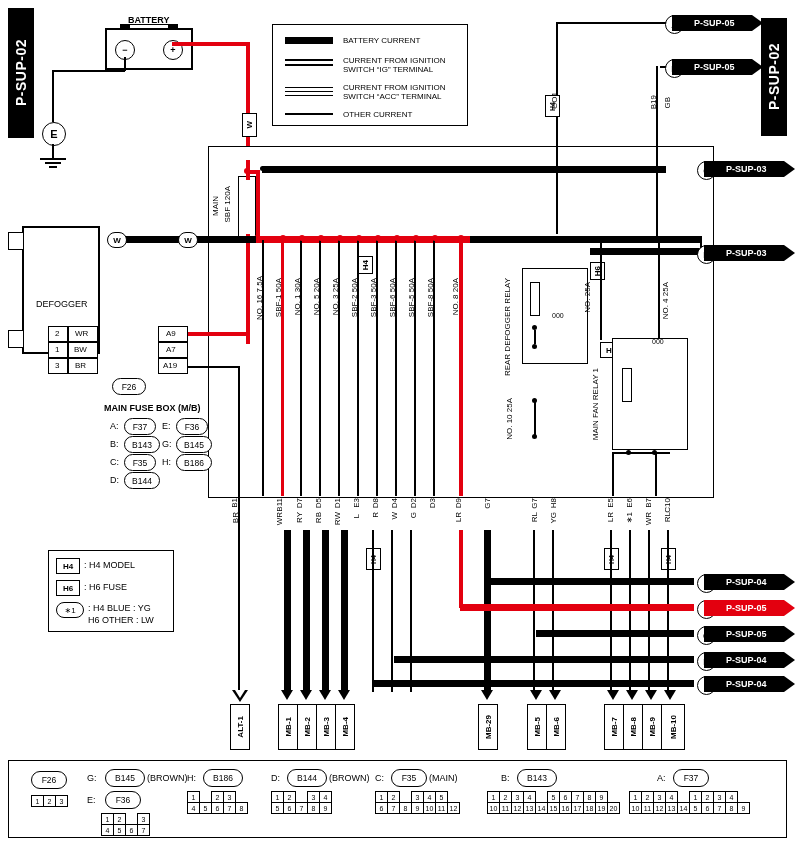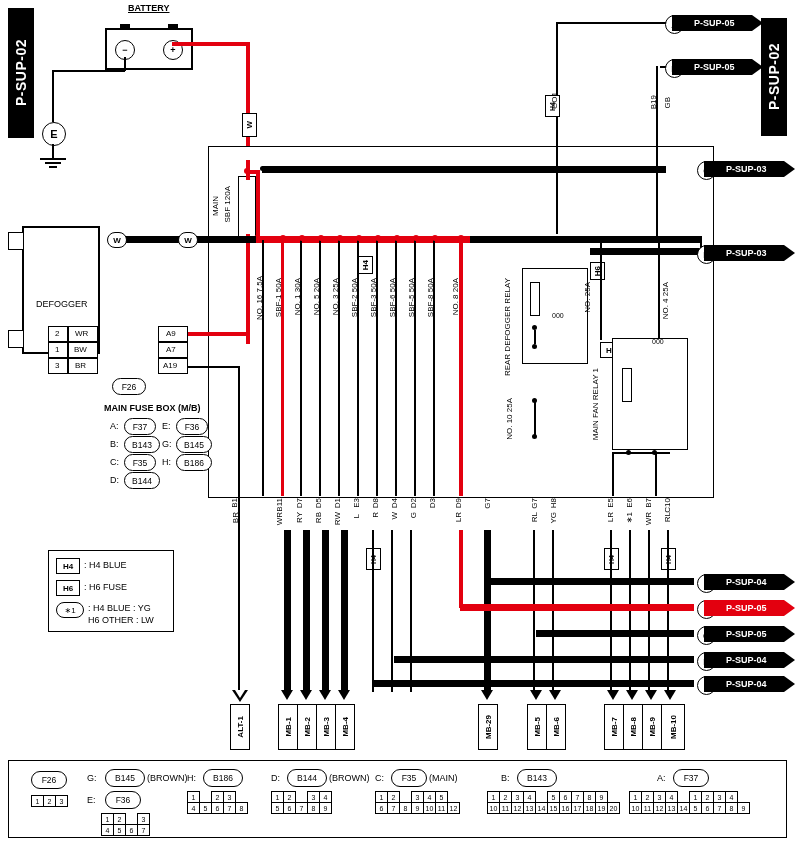--- a/index.html
+++ b/index.html
@@ -78,21 +78,21 @@
 
 <div id="root">
 
   <div class="banner" style="left:8px;top:8px;width:26px;height:130px;">
     <span>P-SUP-02</span>
   </div>
   <div class="banner" style="left:761px;top:18px;width:26px;height:118px;">
     <span>P-SUP-02</span>
   </div>
 
-  <div class="lbl9 bold" style="left:128px;top:4px;text-decoration:underline;">BATTERY</div>
+  <div class="lbl9 bold" style="left:128px;top:16px;text-decoration:underline;">BATTERY</div>
   <div class="box" style="left:105px;top:28px;width:88px;height:42px;"></div>
   <div class="circ" style="left:115px;top:40px;width:18px;height:18px;">−</div>
   <div class="circ" style="left:163px;top:40px;width:18px;height:18px;">+</div>
 
   <div class="w" style="left:120px;top:24px;width:10px;height:5px;"></div>
   <div class="w" style="left:168px;top:24px;width:10px;height:5px;"></div>
 
   <div class="w" style="left:52px;top:70px;width:73px;height:2px;"></div>
   <div class="w" style="left:124px;top:57px;width:2px;height:14px;"></div>
   <div class="w" style="left:52px;top:70px;width:2px;height:52px;"></div>
@@ -103,20 +103,36 @@
     <i style="left:45px;top:162px;width:16px;height:2px;"></i>
     <i style="left:49px;top:166px;width:8px;height:2px;"></i>
   </div>
 
   <div class="wr" style="left:172px;top:42px;width:78px;height:4px;"></div>
   <div class="wr" style="left:246px;top:42px;width:4px;height:122px;"></div>
   <div class="sq" style="left:242px;top:113px;width:13px;height:22px;">
       <span class="vt">W</span>
     </div>
 
+  <div id="legend" style="left:272px;top:24px;width:194px;height:100px;">
+    <div class="lgbar" style="left:12px;top:12px;width:48px;height:7px;"></div>
+    <div class="lgrow" style="left:70px;top:11px;">BATTERY CURRENT</div>
+
+    <div class="lgbar" style="left:12px;top:34px;width:48px;height:2px;"></div>
+    <div class="lgbar" style="left:12px;top:39px;width:48px;height:2px;"></div>
+    <div class="lgrow" style="left:70px;top:31px;width:118px;">CURRENT FROM IGNITION SWITCH “IG” TERMINAL</div>
+
+    <div class="lgbar" style="left:12px;top:62px;width:48px;height:1px;"></div>
+    <div class="lgbar" style="left:12px;top:66px;width:48px;height:1px;"></div>
+    <div class="lgbar" style="left:12px;top:70px;width:48px;height:1px;"></div>
+    <div class="lgrow" style="left:70px;top:58px;width:118px;">CURRENT FROM IGNITION SWITCH “ACC” TERMINAL</div>
+
+    <div class="lgbar" style="left:12px;top:88px;width:48px;height:2px;"></div>
+    <div class="lgrow" style="left:70px;top:85px;">OTHER CURRENT</div>
+  </div>
 
   <div class="box" style="left:208px;top:146px;width:506px;height:352px;border-width:1.5px;"></div>
 
   <div class="fuse" style="left:238px;top:176px;width:16px;height:62px;"></div>
   <div class="lbl" style="left:212px;top:196px;"><span class="vt">MAIN</span></div>
   <div class="lbl" style="left:224px;top:186px;"><span class="vt">SBF 120A</span></div>
 
   <div class="wr" style="left:246px;top:160px;width:4px;height:20px;"></div>
   <div class="wr" style="left:246px;top:234px;width:4px;height:110px;"></div>
   <div class="wr" style="left:256px;top:170px;width:4px;height:68px;"></div>
@@ -269,21 +285,21 @@
   <div class="lbl9" style="left:110px;top:458px;">C:</div>
   <div class="roundrect" style="left:124px;top:454px;width:30px;height:15px;">F35</div>
   <div class="lbl9" style="left:162px;top:458px;">H:</div>
   <div class="roundrect" style="left:176px;top:454px;width:34px;height:15px;">B186</div>
 
   <div class="lbl9" style="left:110px;top:476px;">D:</div>
   <div class="roundrect" style="left:124px;top:472px;width:34px;height:15px;">B144</div>
 
   <div class="box" style="left:48px;top:550px;width:126px;height:82px;border-width:1.5px;"></div>
   <div class="sq" style="left:56px;top:558px;width:22px;height:14px;">H4</div>
-  <div class="lbl9" style="left:84px;top:561px;">: H4 BLUE</div>
+  <div class="lbl9" style="left:84px;top:561px;">: H4 MODEL</div>
   <div class="sq" style="left:56px;top:580px;width:22px;height:14px;">H6</div>
   <div class="lbl9" style="left:84px;top:583px;">: H6 FUSE</div>
   <div class="roundrect" style="left:56px;top:602px;width:26px;height:14px;font-size:8px;">∗1</div>
   <div class="lbl9" style="left:88px;top:604px;">: H4 BLUE : YG</div>
   <div class="lbl9" style="left:88px;top:616px;">  H6 OTHER : LW</div>
 
   <div class="w" style="left:556px;top:22px;width:116px;height:2px;"></div>
   <div class="w" style="left:556px;top:22px;width:2px;height:212px;"></div>
   <div class="circ" style="left:665px;top:15px;width:17px;height:17px;">A</div>
   <div class="flag" style="left:672px;top:15px;width:80px;">

